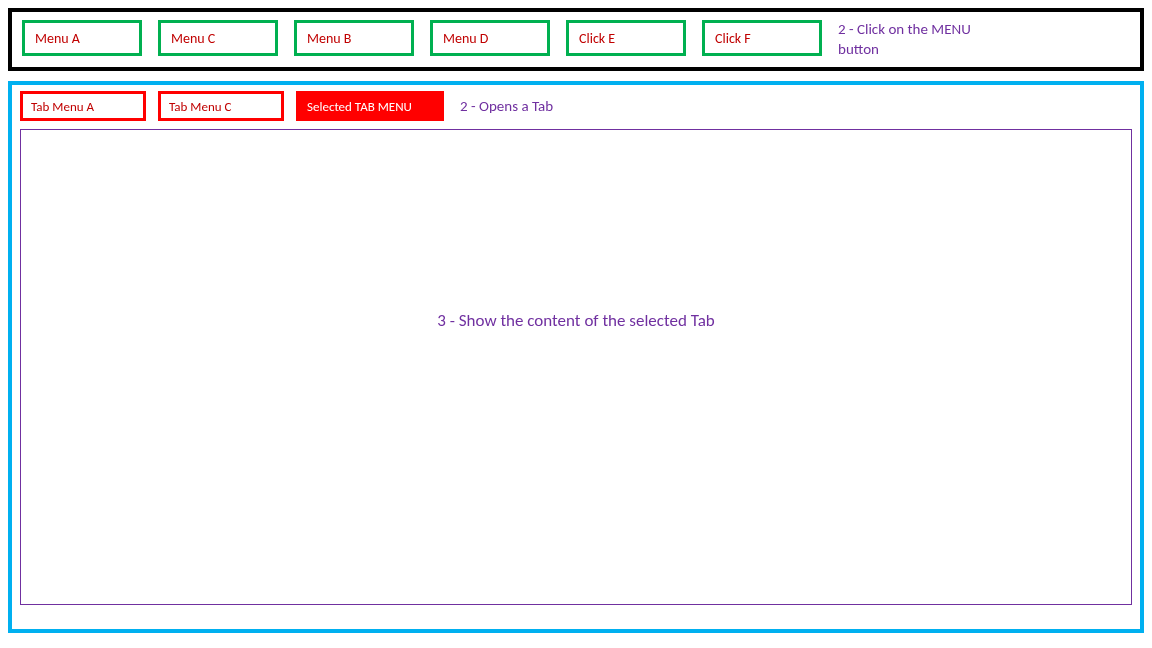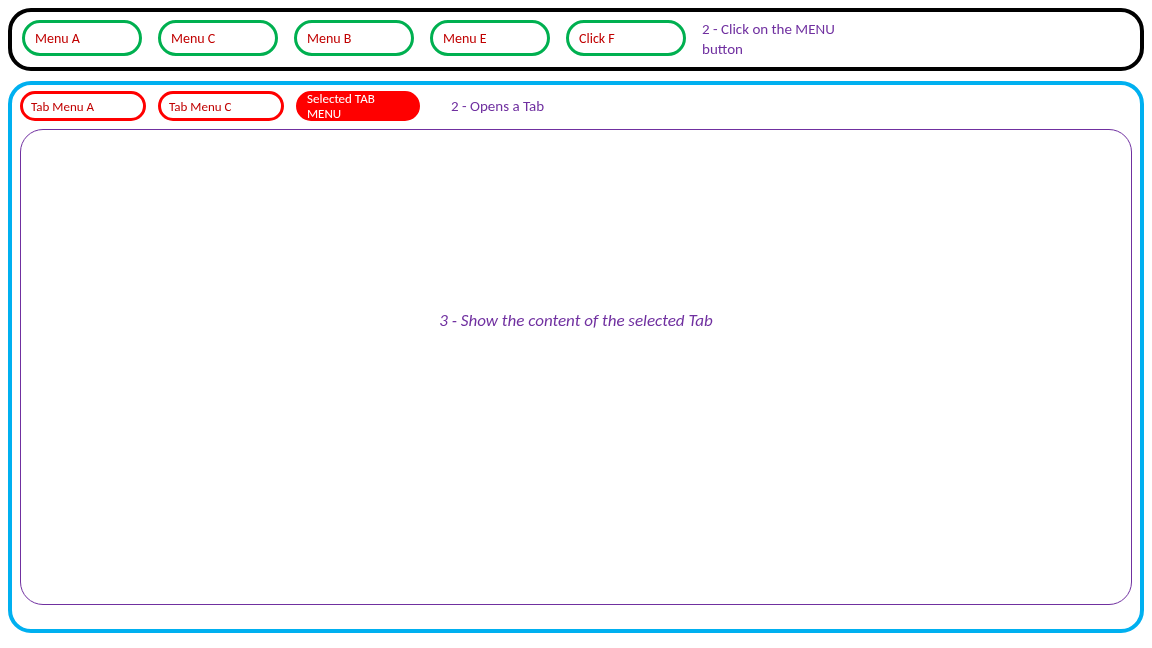--- a/index.html
+++ b/index.html
@@ -1,19 +1,18 @@
 <!DOCTYPE html>
 <html><head>
   <meta charset="utf-8">
   <style>
     * {
       box-sizing: border-box;
       margin: 0;
       padding: 0;
-      border-radius: 23px;
     }
     body {
       font-family: Calibri, Arial, sans-serif;
       background: #ffffff;
       width: 1152px;
       height: 648px;
       padding: 8px;
     }
     .menu-bar {
       border: 4px solid #000000;
@@ -66,60 +65,62 @@
       display: flex;
       align-items: center;
       cursor: pointer;
     }
     .tab-selected {
       background: #ff0000;
       color: #ffffff;
       border: 3px solid #ff0000;
       font-size: 13px;
       padding: 6px 8px;
-      width: 124px;
+      width: 148px;
       height: 30px;
       display: flex;
       align-items: center;
       cursor: pointer;
     }
     .tab-annotation {
       color: #7030a0;
       font-size: 15px;
-      margin-left: 19px;
+      margin-left: 4px;
     }
     .content-area {
       border: 1px solid #7030a0;
       flex: 1;
       display: flex;
       align-items: flex-start;
       justify-content: center;
       padding-top: 180px;
     }
     .content-annotation {
       color: #7030a0;
       font-size: 17px;
-      font-style: italic;
     }
   </style>
 </head>
 <body>
 
 <div class="menu-bar">
   <div class="menu-button">
     <span>Menu A</span>
   </div>
   <div class="menu-button">
     <span>Menu C</span>
   </div>
   <div class="menu-button">
     <span>Menu B</span>
   </div>
   <div class="menu-button">
-    <span>Menu E</span>
+    <span>Menu D</span>
+  </div>
+  <div class="menu-button">
+    <span>Click E</span>
   </div>
   <div class="menu-button">
     <span>Click F</span>
   </div>
   <div class="menu-annotation">2 - Click on the MENU button</div>
 </div>
 
 <div class="tab-container">
   <div class="tab-row">
     <div class="tab-button">

